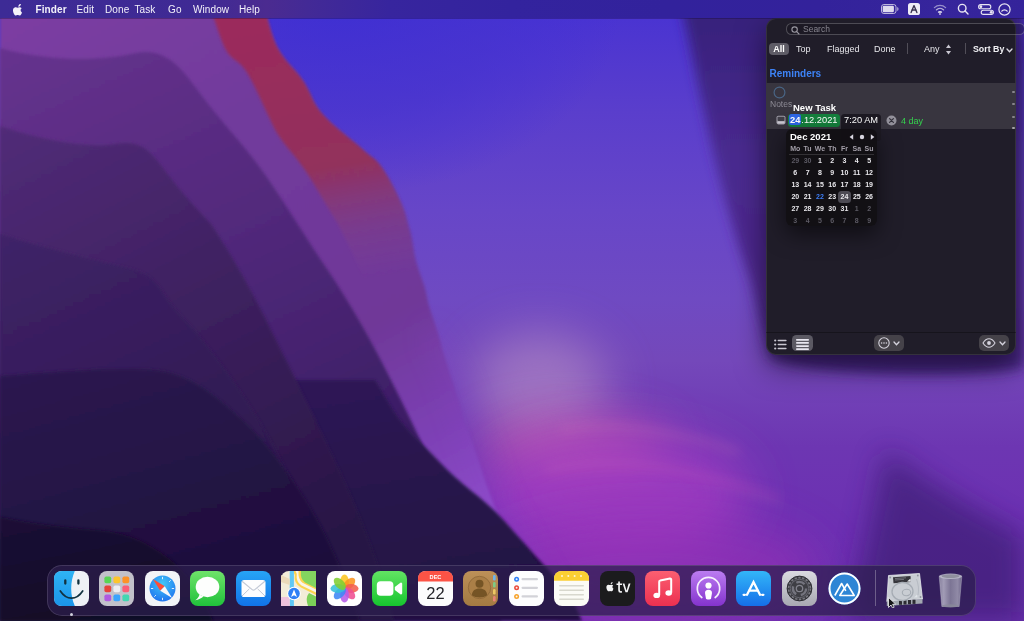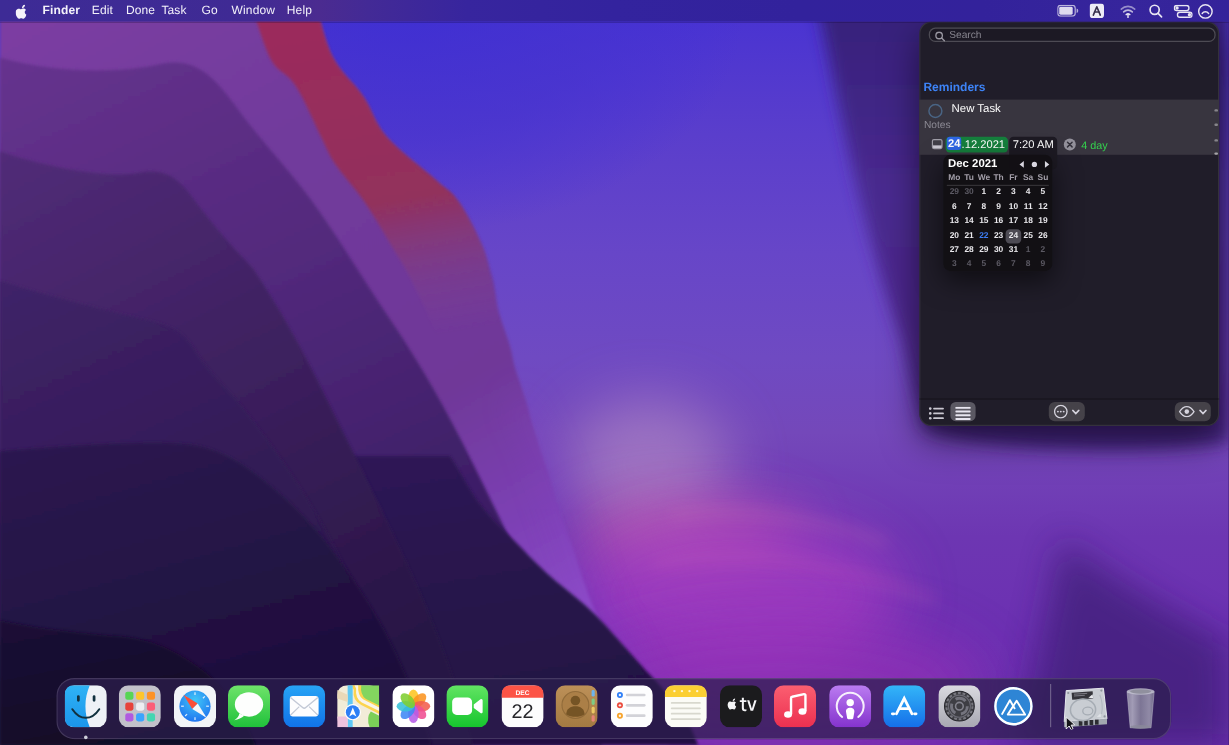--- a/index.html
+++ b/index.html
@@ -3,21 +3,21 @@
 <style>
 html,body{margin:0;padding:0;width:1024px;height:621px;overflow:hidden;background:#2a1760;font-family:"Liberation Sans",sans-serif;}
 #stage{position:absolute;inset:0;width:1024px;height:621px;}
 .abs{position:absolute;}
 
 #menubar{position:absolute;left:0;top:0;width:1024px;height:18px;background:linear-gradient(90deg,#3d2b96 0%,#3f2a94 20%,#4b2b90 26%,#432a96 30%,#37259e 38%,#33239e 50%,#32229c 65%,#33229b 80%,#36259c 92%,#34239a 100%);box-shadow:0 1px 0 rgba(20,10,60,.35);z-index:30;}
 #menubar .mi{position:absolute;top:0;height:18px;line-height:19px;color:#f3f1fa;font-size:10px;white-space:nowrap;letter-spacing:.1px;}
 #menubar .b{font-weight:bold;}
 
 #panel{position:absolute;left:766px;top:18px;width:250px;height:337px;background:#201d29;border-radius:10px;box-shadow:0 12px 30px rgba(0,0,0,.5), inset 0 0 0 1px rgba(255,255,255,.09);z-index:20;}
-#searchbox{position:absolute;left:8px;top:5px;width:239px;height:11px;border:1px solid rgba(255,255,255,.22);border-radius:5.5px;background:rgba(16,14,22,.25);box-sizing:border-box;height:12px !important;}
+#searchbox{position:absolute;left:20px;top:5px;width:239px;height:11px;border:1px solid rgba(255,255,255,.22);border-radius:5.5px;background:rgba(16,14,22,.25);box-sizing:border-box;height:12px !important;}
 #filters{position:absolute;left:0;top:0;width:250px;height:60px;color:#ececf0;font-size:9px;}
 #remhdr{position:absolute;left:3.5px;top:50px;color:#3d83f6;font-weight:bold;font-size:10px;}
 #card{position:absolute;left:0;top:64.5px;width:250px;height:46.5px;background:#38353f;}
 #toolbar{position:absolute;left:0;top:0;width:250px;height:337px;}
 
 #calpop{position:absolute;left:786px;top:129px;width:91px;height:97px;background:rgba(18,16,20,.97);border-radius:6px;box-shadow:0 8px 22px rgba(0,0,0,.55);z-index:25;color:#e9e8ec;}
 
 #dock{position:absolute;left:47px;top:565px;width:929px;height:51px;background:rgba(44,30,77,.72);border-radius:15px;box-shadow:inset 0 0 0 1px rgba(255,255,255,.13);z-index:30;}
 .cc{position:absolute;width:16px;text-align:center;font-size:7px;font-weight:bold;line-height:10px;}
 #calpop{z-index:25;}
@@ -167,26 +167,43 @@
 </div>
 
 <div id="panel">
 <div id="searchbox">
 <svg class="abs" style="left:4px;top:1.5px" width="9" height="9" viewBox="0 0 9 9" fill="none" stroke="#9a98a2" stroke-width="1.1" stroke-linecap="round">
           <circle cx="3.6" cy="3.6" r="2.7"></circle>
           <path d="M5.7,5.7 L8,8"></path>
         </svg>
 <span class="abs" style="left:16px;top:0px;line-height:11px;font-size:8.5px;color:#87858f">Search</span>
 </div>
+<div id="filters">
+<span class="abs" style="left:3px;top:24.5px;width:20px;height:12.5px;background:#5e5c66;border-radius:4px;text-align:center;line-height:12.5px;font-weight:bold;color:#fff">All</span>
+<span class="abs" style="left:30px;top:26px;color:#e6e6ea">Top</span>
+<span class="abs" style="left:61px;top:26px;color:#e6e6ea">Flagged</span>
+<span class="abs" style="left:108px;top:26px;color:#e6e6ea">Done</span>
+<span class="abs" style="left:141px;top:25px;width:1px;height:11px;background:rgba(255,255,255,.22)"></span>
+<span class="abs" style="left:158px;top:26px;color:#e6e6ea">Any</span>
+<svg class="abs" style="left:179px;top:25.5px" width="7" height="11" viewBox="0 0 7 11" fill="#c9c7d1">
+          <path d="M3.5,0.5 L6,4 L1,4 Z"></path>
+          <path d="M3.5,10.5 L6,7 L1,7 Z"></path>
+        </svg>
+<span class="abs" style="left:199px;top:25px;width:1px;height:11px;background:rgba(255,255,255,.22)"></span>
+<span class="abs" style="left:207px;top:26px;color:#f0f0f4;font-weight:bold;font-size:8.8px">Sort By</span>
+<svg class="abs" style="left:239.5px;top:29.5px" width="7" height="5" viewBox="0 0 7 5" fill="none" stroke="#d9d7e1" stroke-width="1.3" stroke-linecap="round">
+          <path d="M1,1 L3.5,3.7 L6,1"></path>
+        </svg>
+</div>
 <div id="remhdr">Reminders</div>
 <div id="card">
 <svg class="abs" style="left:7px;top:3px" width="13" height="13" viewBox="0 0 13 13">
           <circle cx="6.5" cy="6.5" r="5.4" fill="none" stroke="#4e7096" stroke-width="1.2" opacity=".8"></circle>
         </svg>
-<span class="abs" style="left:27px;top:2px;font-size:9.5px;font-weight:normal;color:#fff">New Task</span>
+<span class="abs" style="left:27px;top:19px;font-size:9.5px;font-weight:bold;color:#fff">New Task</span>
 <span class="abs" style="left:4px;top:16.5px;font-size:8.5px;color:#8c8a94">Notes</span>
 <svg class="abs" style="left:10px;top:32.5px" width="10" height="10" viewBox="0 0 10 10">
           <rect x="0.5" y="0.8" width="9" height="8.6" rx="1.8" fill="#9f9da7"></rect>
           <rect x="1.5" y="1.8" width="7" height="4.2" rx="0.7" fill="#413f48"></rect>
           <rect x="1.5" y="6.4" width="7" height="2" rx="0.6" fill="#cac8d2"></rect>
         </svg>
 <span class="abs" style="left:22px;top:31px;height:13.5px;background:#15803d;border-radius:3.5px;padding:0 2.5px 0 1px;font-size:9.3px;line-height:13.5px;color:#fff"><span style="background:#2e66e5;border-radius:2.5px;padding:0.5px 1px;font-weight:bold">24</span><span>.12.2021</span></span>
 <span class="abs" style="left:75px;top:31px;height:27px;background:#1d1a23;border-radius:3.5px;padding:0 3px;font-size:9.3px;line-height:13.5px;color:#fff">7:20 AM</span>
 <svg class="abs" style="left:119.5px;top:32.5px" width="11" height="11" viewBox="0 0 11 11">
           <circle cx="5.5" cy="5.5" r="5" fill="#93919b"></circle>

